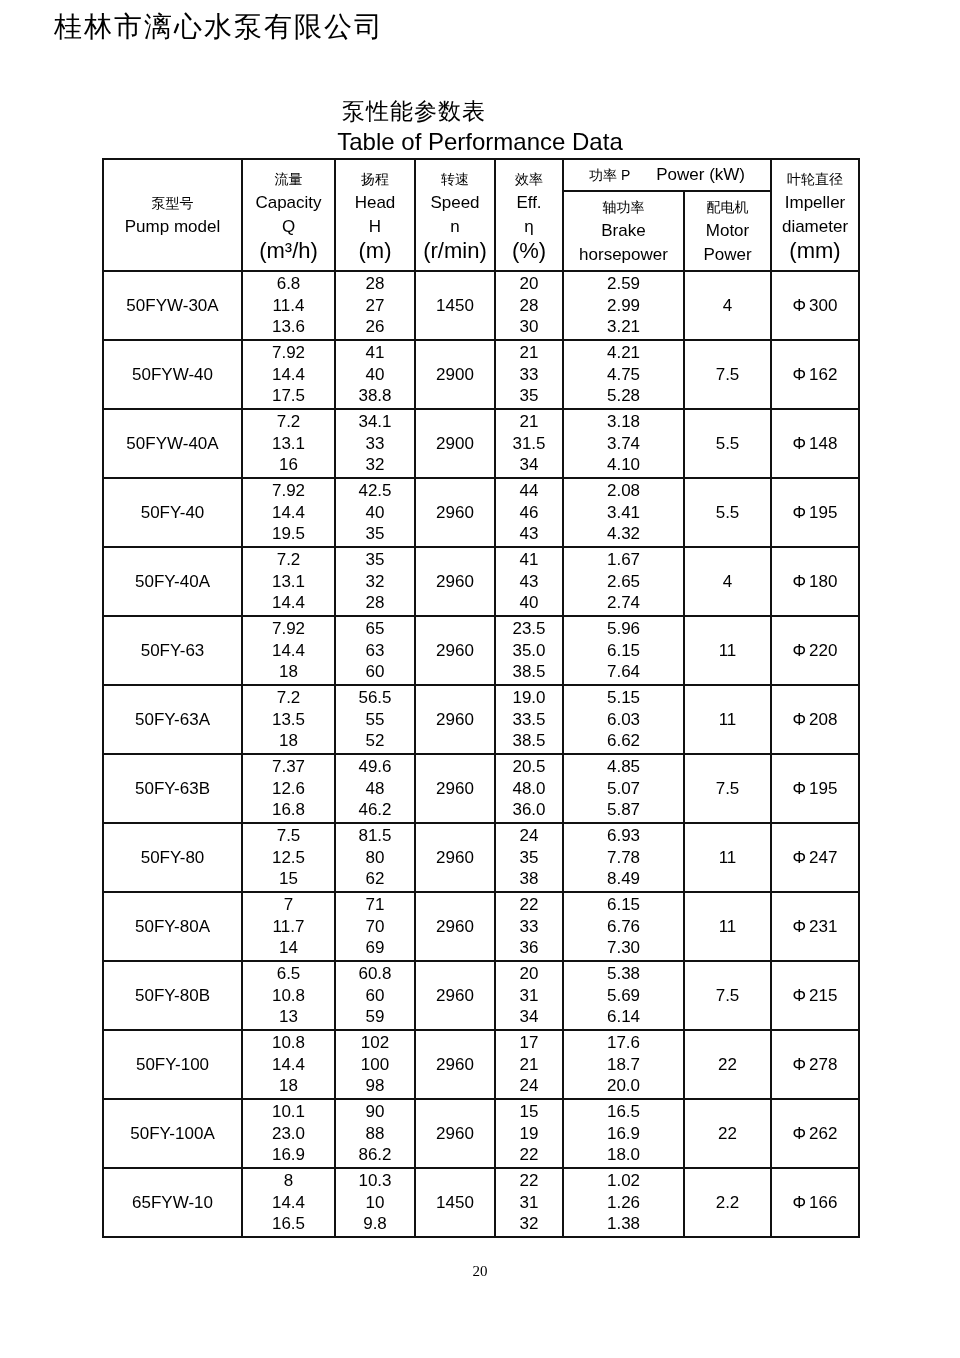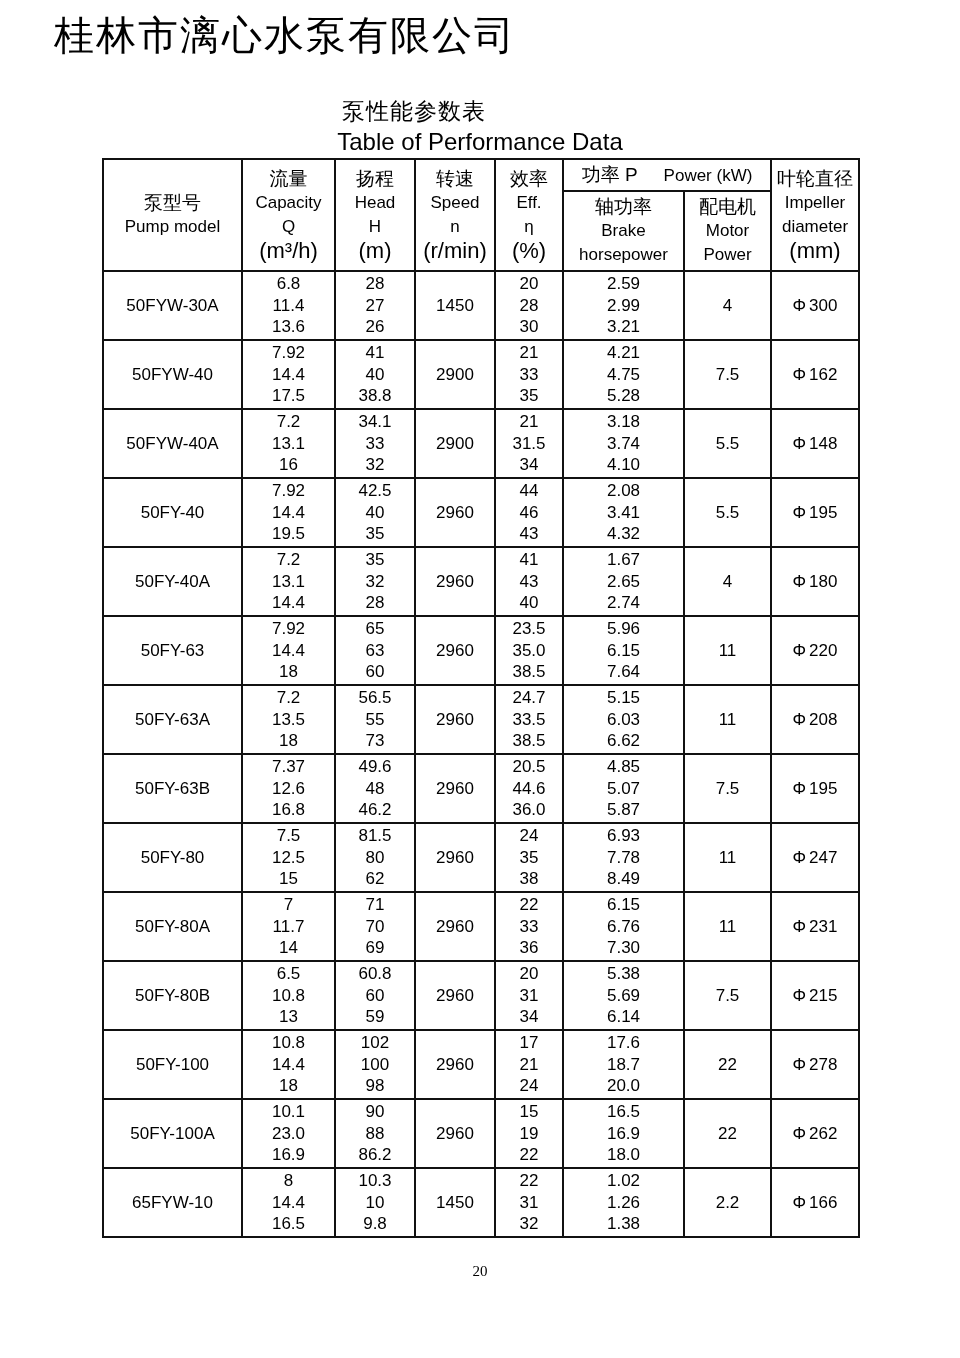--- a/index.html
+++ b/index.html
@@ -7,21 +7,21 @@
     width: 960px; height: 1358px;
     background: #ffffff;
     color: #000;
     font-family: "Liberation Sans", "DejaVu Sans", sans-serif;
     position: relative;
     overflow: hidden;
   }
   .company {
     position: absolute;
     left: 54px; top: 8px;
-    font-size: 40px;
+    font-size: 28px;
     font-weight: 500;
     letter-spacing: 2px;
     white-space: nowrap;
   }
   .title-zh {
     position: absolute;
     left: 0; top: 96px; width: 828px;
     text-align: center;
     font-size: 23px;
     font-weight: 500;
@@ -44,21 +44,21 @@
   .perf th, .perf td {
     border: 2px solid #111;
     padding: 0;
     text-align: center;
     vertical-align: middle;
     font-weight: normal;
   }
   .perf thead tr.h-top { height: 32px; }
   .perf thead tr.h-sub { height: 80px; }
   .perf tbody tr { height: 69px; }
-  .perf th .zh { display: block; font-size: 19px; line-height: 24px; }
+  .perf th .zh { display: block; font-size: 14px; line-height: 24px; }
   .perf th .en { display: block; font-size: 17px; line-height: 24px; }
   .perf th .sym { display: block; font-size: 17px; line-height: 24px; }
   .perf th .unit { display: block; font-size: 22px; line-height: 24px; }
   .power-line { display: flex; justify-content: center; gap: 26px; align-items: baseline; }
   .power-line .zh { font-size: 19px; line-height: 28px; }
   .power-line .en { font-size: 17px; line-height: 28px; }
   .perf td { font-size: 17px; }
   .perf td div { line-height: 21.5px; }
   .perf td .phi { margin-right: 3px; }
   .footer-page {
@@ -354,27 +354,27 @@
           <div>50FY-63A</div>
         </td>
         <td>
           <div>7.2</div>
           <div>13.5</div>
           <div>18</div>
         </td>
         <td>
           <div>56.5</div>
           <div>55</div>
-          <div>73</div>
-        </td>
-        <td>
-          <div>2960</div>
-        </td>
-        <td>
-          <div>24.7</div>
+          <div>52</div>
+        </td>
+        <td>
+          <div>2960</div>
+        </td>
+        <td>
+          <div>19.0</div>
           <div>33.5</div>
           <div>38.5</div>
         </td>
         <td>
           <div>5.15</div>
           <div>6.03</div>
           <div>6.62</div>
         </td>
         <td>
           <div>11</div>
@@ -395,21 +395,21 @@
         <td>
           <div>49.6</div>
           <div>48</div>
           <div>46.2</div>
         </td>
         <td>
           <div>2960</div>
         </td>
         <td>
           <div>20.5</div>
-          <div>44.6</div>
+          <div>48.0</div>
           <div>36.0</div>
         </td>
         <td>
           <div>4.85</div>
           <div>5.07</div>
           <div>5.87</div>
         </td>
         <td>
           <div>7.5</div>
         </td>

